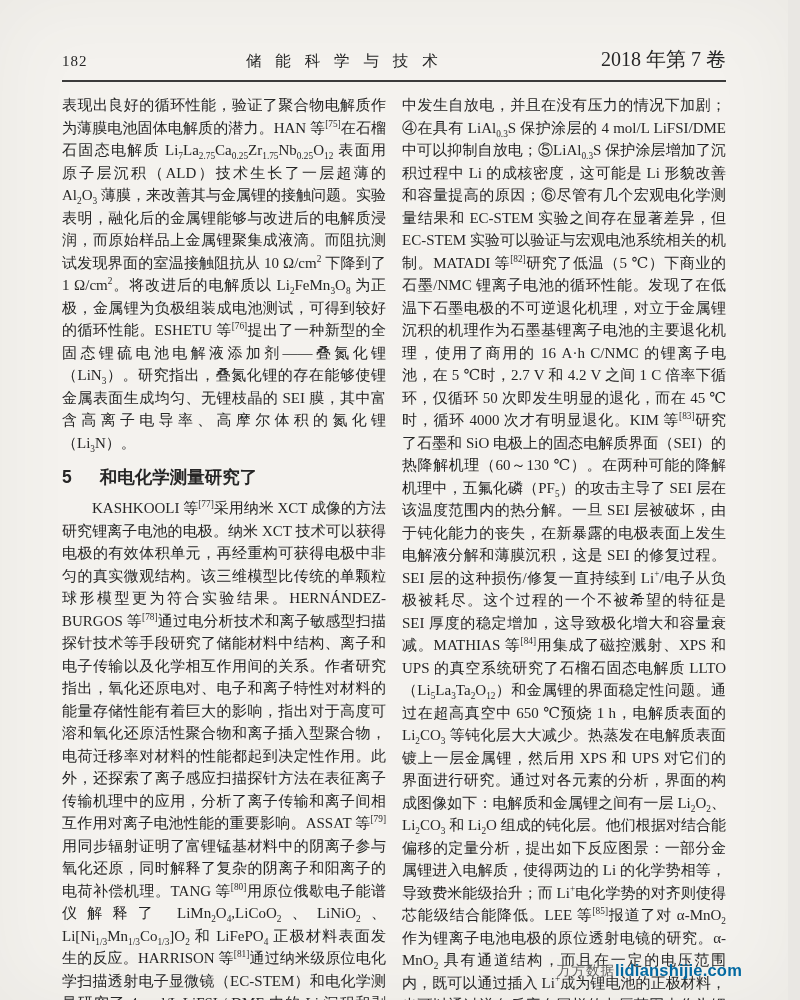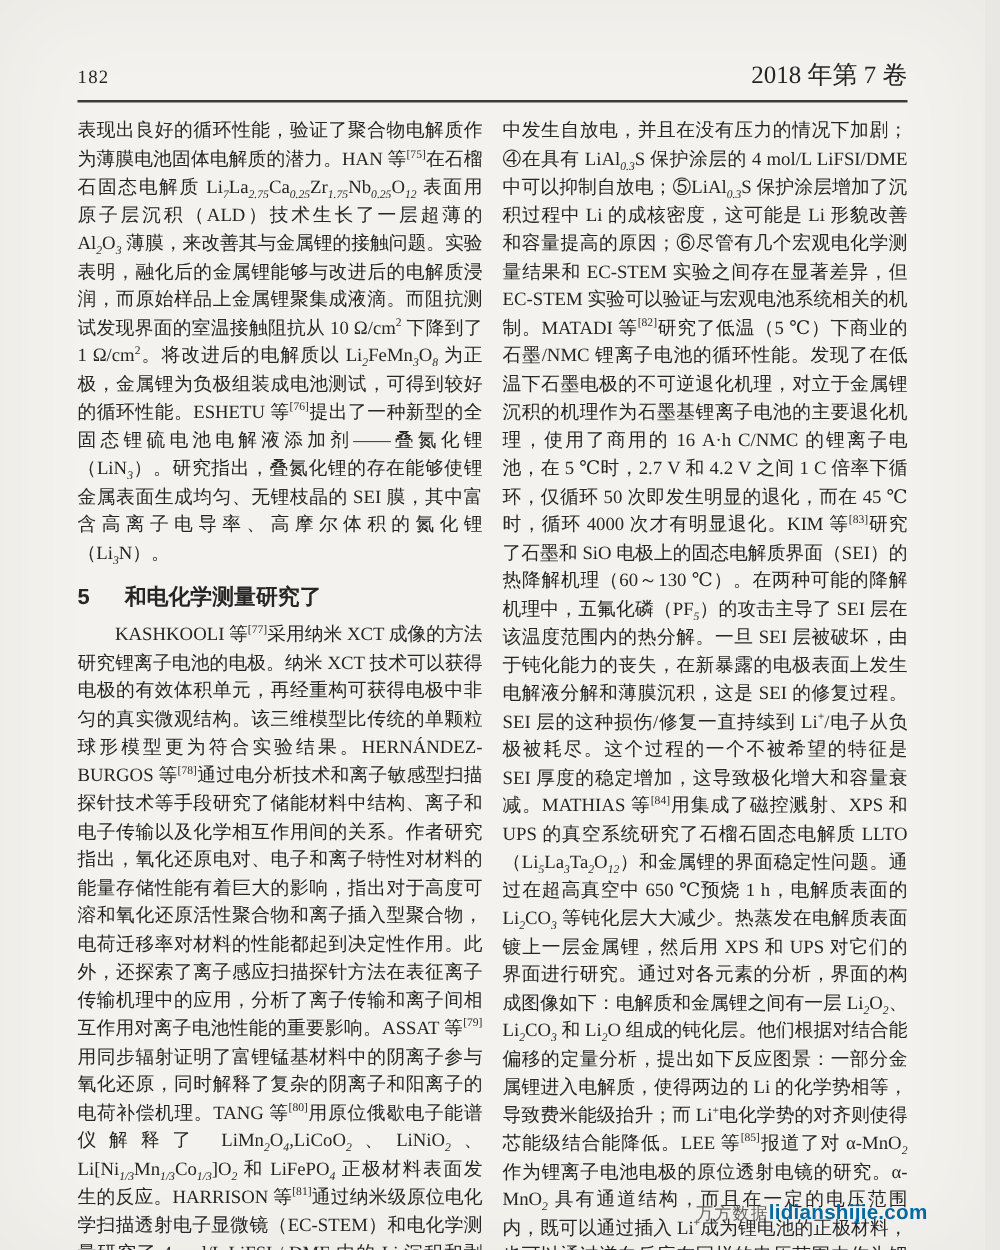--- a/index.html
+++ b/index.html
@@ -28,21 +28,21 @@
   }
   .col{
     width:330px;
     font-size:15px;line-height:22.5px;
     text-align:justify;
   }
   .para{margin:0;}
   .para.indent{text-indent:2em;}
   sup,sub{font-size:0.62em;line-height:0;}
   sup{vertical-align:super;}
-  sub{vertical-align:sub;font-style:italic;}
+  sub{vertical-align:sub;}
   .section-heading{
     font-family:"Liberation Sans","DejaVu Sans",sans-serif;
     font-weight:700;
     font-size:17.5px;
     margin:11px 0 8px 0;
     text-align:left;
     line-height:24px;
   }
   .section-number{margin-right:1.6em;}
   .page-footer{
@@ -58,20 +58,21 @@
     text-decoration:none;
   }
 </style>
 </head>
 <body>
 
 <div class="page">
 
   <div class="header-row">
     <span class="page-number">182</span>
+    <span class="journal-title">储 能 科 学 与 技 术</span>
     <span class="issue-info">2018 年第 7 卷</span>
   </div>
   <div class="header-rule"></div>
 
   <div class="columns">
     <section class="col">
       <p class="para">表现出良好的循环性能，验证了聚合物电解质作为薄膜电池固体电解质的潜力。HAN 等<sup>[75]</sup>在石榴石固态电解质 Li<sub>7</sub>La<sub>2.75</sub>Ca<sub>0.25</sub>Zr<sub>1.75</sub>Nb<sub>0.25</sub>O<sub>12</sub> 表面用原子层沉积（ALD）技术生长了一层超薄的 Al<sub>2</sub>O<sub>3</sub> 薄膜，来改善其与金属锂的接触问题。实验表明，融化后的金属锂能够与改进后的电解质浸润，而原始样品上金属锂聚集成液滴。而阻抗测试发现界面的室温接触阻抗从 10 Ω/cm<sup>2</sup> 下降到了 1 Ω/cm<sup>2</sup>。将改进后的电解质以 Li<sub>2</sub>FeMn<sub>3</sub>O<sub>8</sub> 为正极，金属锂为负极组装成电池测试，可得到较好的循环性能。ESHETU 等<sup>[76]</sup>提出了一种新型的全固态锂硫电池电解液添加剂——叠氮化锂（LiN<sub>3</sub>）。研究指出，叠氮化锂的存在能够使锂金属表面生成均匀、无锂枝晶的 SEI 膜，其中富含高离子电导率、高摩尔体积的氮化锂（Li<sub>3</sub>N）。</p>
       <h2 class="section-heading">
         <span class="section-number">5</span><span>和电化学测量研究了</span>
       </h2>

